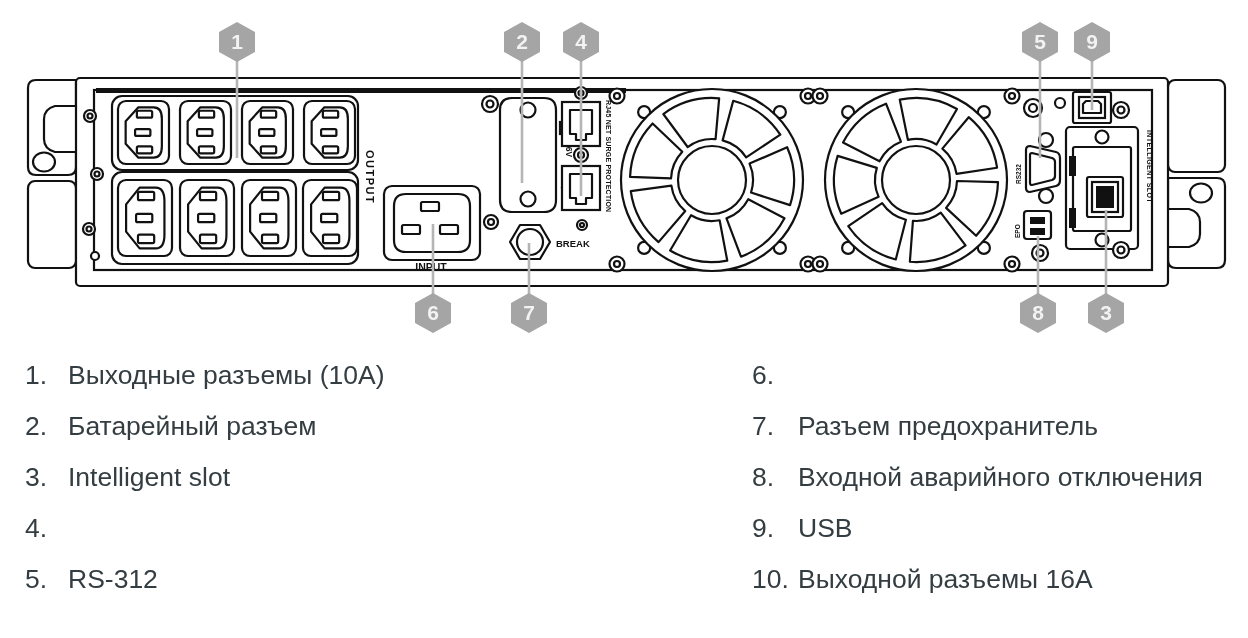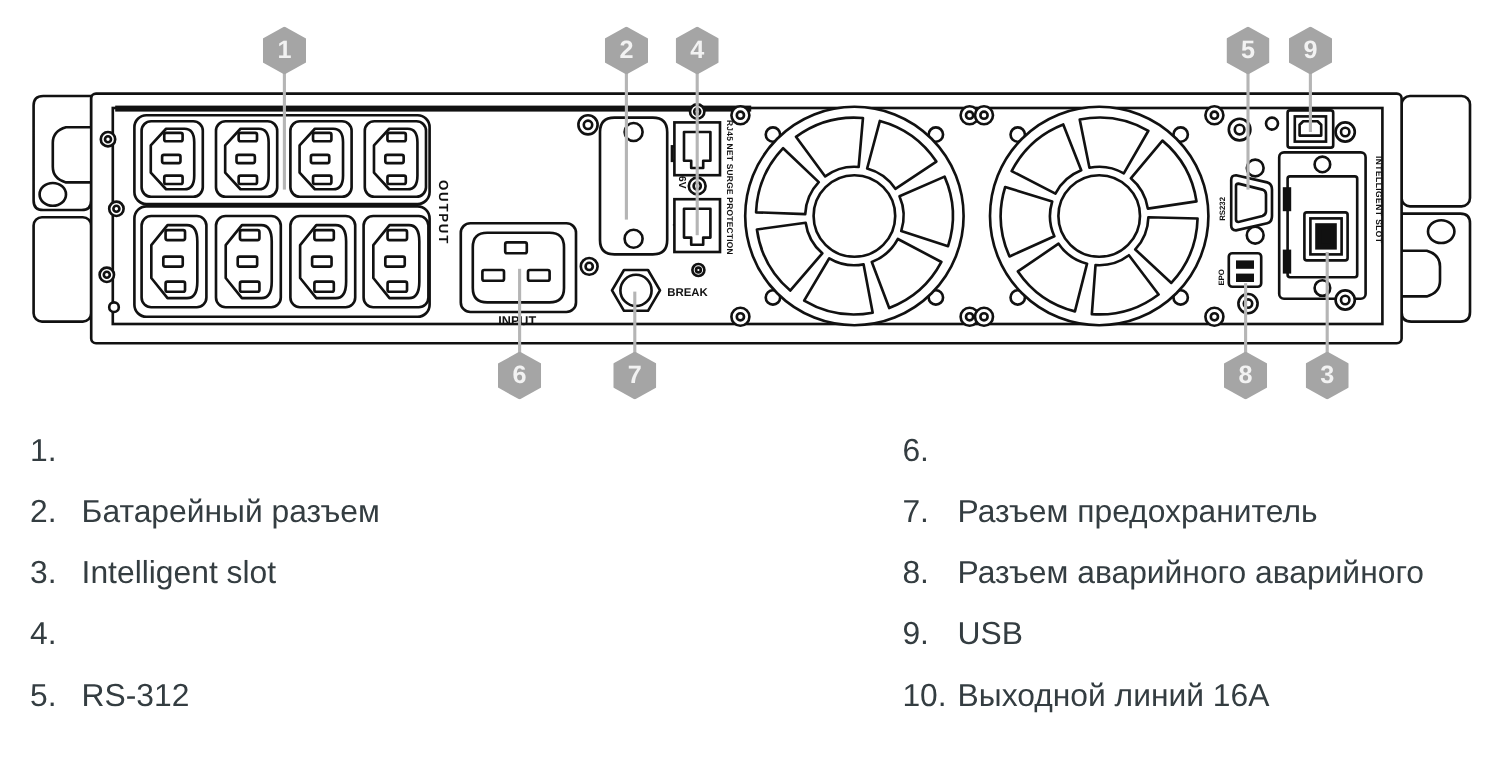--- a/index.html
+++ b/index.html
@@ -318,20 +318,21 @@
   <div class="marker" style="left:1022px;top:22px">5</div>
   <div class="marker" style="left:1074px;top:22px">9</div>
   <div class="marker" style="left:415px;top:293px">6</div>
   <div class="marker" style="left:511px;top:293px">7</div>
   <div class="marker" style="left:1020px;top:293px">8</div>
   <div class="marker" style="left:1088px;top:293px">3</div>
 
   <div class="legend-col left">
     <div class="legend-row">
         <span class="num">1.</span>
+        <span>Выходные разъемы (10А)</span>
       </div>
     <div class="legend-row">
         <span class="num">2.</span>
         <span>Батарейный разъем</span>
       </div>
     <div class="legend-row">
         <span class="num">3.</span>
         <span>Intelligent slot</span>
       </div>
     <div class="legend-row">
@@ -345,25 +346,25 @@
   <div class="legend-col right">
     <div class="legend-row">
         <span class="num">6.</span>
       </div>
     <div class="legend-row">
         <span class="num">7.</span>
         <span>Разъем предохранитель</span>
       </div>
     <div class="legend-row">
         <span class="num">8.</span>
-        <span>Разъем аварийного аварийного</span>
+        <span>Входной аварийного отключения</span>
       </div>
     <div class="legend-row">
         <span class="num">9.</span>
         <span>USB</span>
       </div>
     <div class="legend-row">
         <span class="num">10.</span>
-        <span>Выходной линий 16А</span>
+        <span>Выходной разъемы 16А</span>
       </div>
   </div>
 
 </div>
 
 </body></html>

